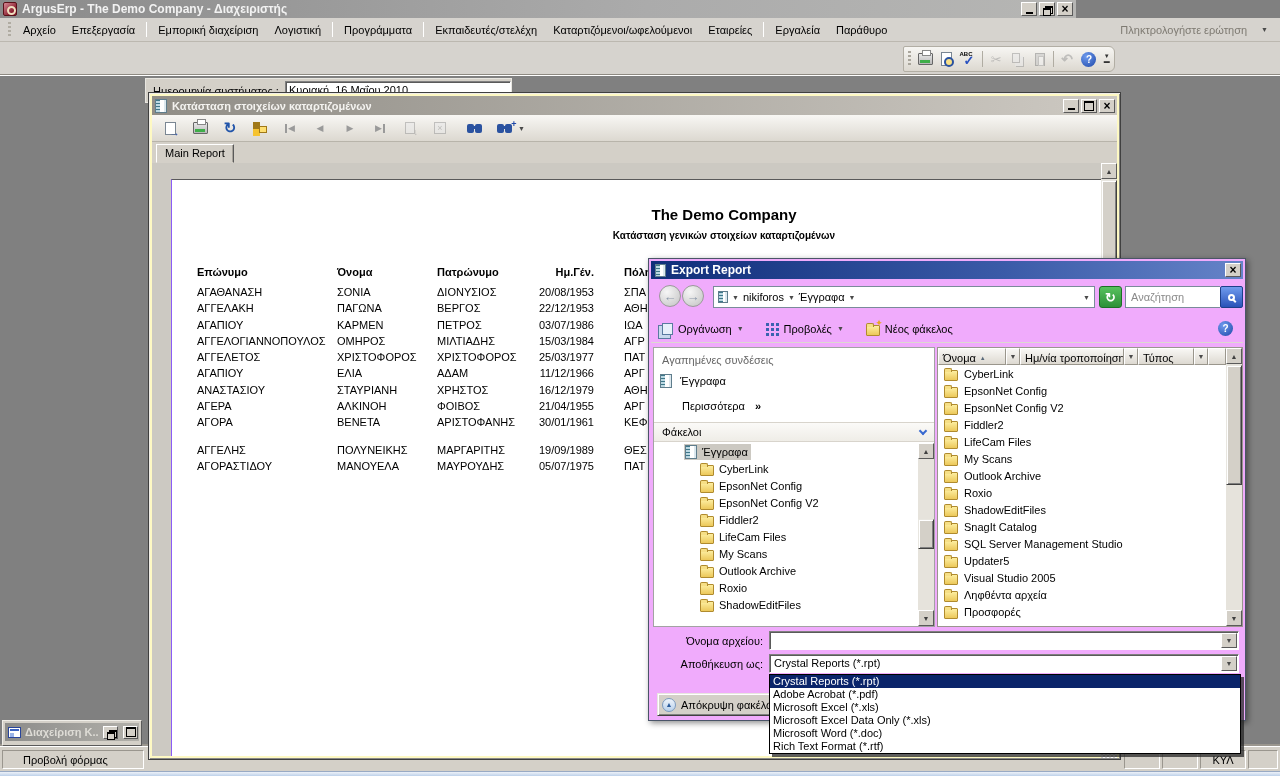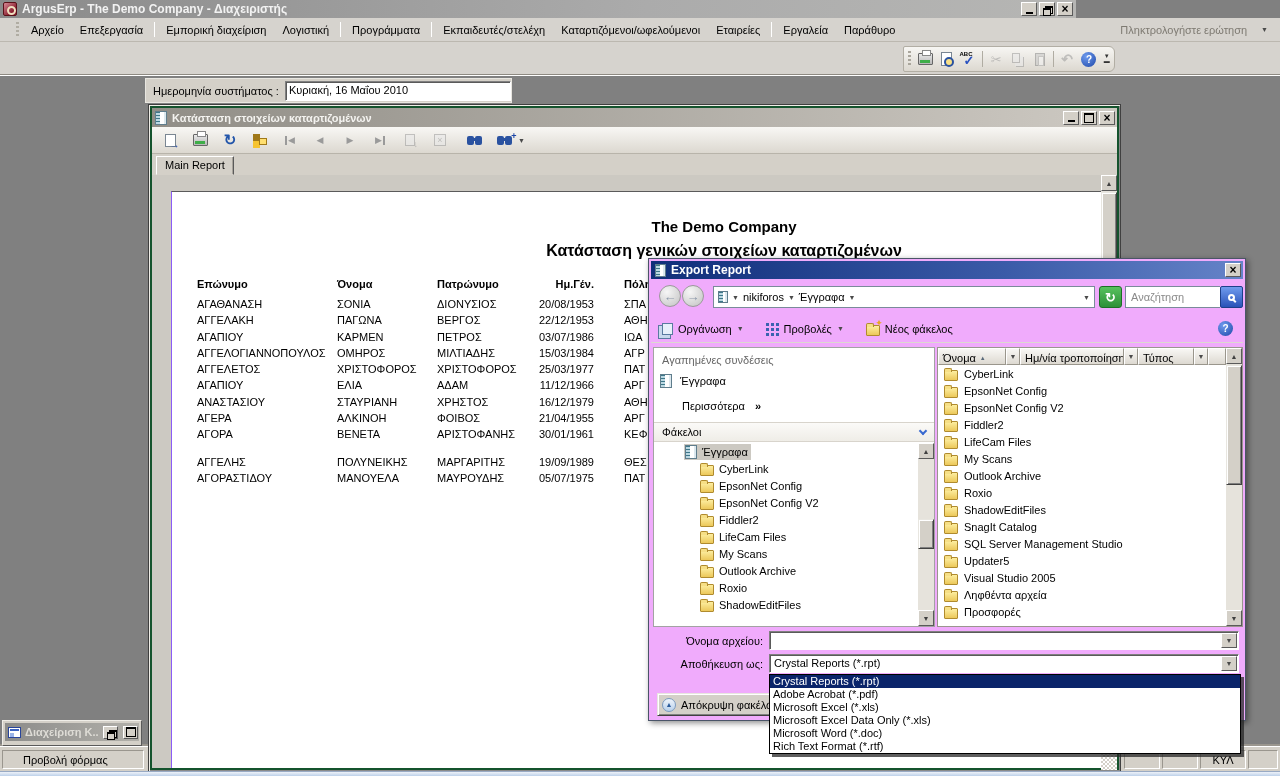--- a/index.html
+++ b/index.html
@@ -16,21 +16,21 @@
   #titlebar .ttl { color:#f2f2f2; font-weight:bold; font-size:12px; margin-left:5px; flex:1; white-space:nowrap; }
   .app-icon { width:14px; height:14px; background:linear-gradient(135deg,#d98a96,#8a2030 70%); border:1px solid #5a1018; border-radius:2px; position:relative; }
   .app-icon::after { content:""; position:absolute; left:3px; top:3px; width:5px; height:5px; border:2px solid #f0e0c0; border-radius:50%; }
   .winbtn { width:16px; height:14px; margin-left:2px; display:flex; align-items:center; justify-content:center; font-size:10px; font-weight:bold; color:#000; position:relative; }
   .g-min::after { content:""; width:7px; height:2px; background:#000; margin-top:7px; }
   .g-restore::before { content:""; position:absolute; left:5px; top:3px; width:6px; height:5px; border:1px solid #000; border-top-width:2px; background:#d4d0c8; }
   .g-restore::after { content:""; position:absolute; left:3px; top:5px; width:6px; height:5px; border:1px solid #000; border-top-width:2px; background:#d4d0c8; }
   .g-max::after { content:""; width:8px; height:7px; border:1px solid #000; border-top-width:2px; }
   .g-close::after { content:"×"; font-size:12px; line-height:10px; }
 
-  #menubar { left:0; top:18px; width:1280px; height:24px; background:#d6d3ce; border-bottom:1px solid #bcb8b0; display:flex; align-items:center; padding-left:16px; z-index:20; }
+  #menubar { left:0; top:18px; width:1280px; height:24px; background:#d6d3ce; border-bottom:1px solid #bcb8b0; display:flex; align-items:center; padding-left:8px; z-index:20; }
   .menu-item { padding:3px 8px; white-space:nowrap; }
   .menu-sep { width:1px; height:15px; background:#9a968c; border-right:1px solid #fff; margin:0 3px; }
   .menu-grip { width:3px; height:16px; margin-right:4px; background:repeating-linear-gradient(180deg,#b0aca2 0 2px,transparent 2px 4px); }
   #question-box { margin-left:auto; margin-right:8px; color:#7e7a72; display:flex; align-items:center; gap:14px; padding:2px 4px; }
   .dd7 { font-size:7px; color:#4a4a4a; }
 
   #toolband { left:0; top:42px; width:1280px; height:33px; background:#d6d3ce; border-bottom:1px solid #8e8a82; box-shadow:0 1px 0 #fff; z-index:20; }
   #main-toolbar { position:absolute; left:903px; top:4px; width:212px; height:26px; background:linear-gradient(180deg,#f7f6f3,#dcd8d0); border:1px solid #b2aea4; border-radius:2px 6px 6px 2px; display:flex; align-items:center; padding:0 2px 0 4px; gap:3px; }
   .tb-grip { width:3px; height:16px; background:repeating-linear-gradient(180deg,#aaa69c 0 2px,transparent 2px 4px); margin-right:2px; }
   .tb-btn { width:21px; height:20px; display:flex; align-items:center; justify-content:center; }
@@ -65,21 +65,21 @@
 
   .folder { width:14px; height:11px; background:linear-gradient(180deg,#fdeea0,#ecc85a); border:1px solid #b08b2e; border-radius:1px; position:relative; margin-top:3px; flex:none; }
   .folder::before { content:""; position:absolute; left:-1px; top:-3px; width:6px; height:3px; background:#f6df86; border:1px solid #b08b2e; border-bottom:none; border-radius:2px 2px 0 0; }
 
   
   #date-strip { left:145px; top:78px; width:367px; height:25px; background:#d4d0c8; border:1px solid #e8e6e0; display:flex; align-items:center; z-index:2; }
   #date-strip label { margin-left:7px; }
   #date-field { position:absolute; left:139px; top:2px; width:226px; height:20px; background:#fff; border:1px solid; border-color:#808080 #fff #fff #808080; box-shadow:inset 1px 1px 0 #5a5a5a; padding:2px 3px; }
 
   
-  #report-win { left:148px; top:104px; width:973px; height:668px; background:#14532d; border:1px solid #404040; box-shadow:inset 1px 1px 0 #f0eee8, inset -1px -1px 0 #8a8a8a; z-index:5; }
+  #report-win { left:148px; top:92px; width:973px; height:668px; background:#fef9c3; border:1px solid #404040; box-shadow:inset 1px 1px 0 #f0eee8, inset -1px -1px 0 #8a8a8a; z-index:5; }
   #rw-title { position:absolute; left:3px; top:3px; right:3px; height:19px; background:linear-gradient(90deg,#918e87,#cdc9c2); display:flex; align-items:center; padding:0 2px 0 3px; }
   #rw-title .ttl { color:#f4f3f0; font-weight:bold; margin-left:5px; flex:1; white-space:nowrap; }
   #rw-toolbar { position:absolute; left:3px; top:22px; right:3px; height:27px; background:linear-gradient(180deg,#f8f7f4,#dcd8d0); border-bottom:1px solid #b8b4aa; display:flex; align-items:center; padding-left:6px; gap:6px; }
   .cv-btn { width:24px; height:22px; display:flex; align-items:center; justify-content:center; }
   .ic-export { width:11px; height:13px; background:#fff; border:1px solid #7a8692; position:relative; }
   .ic-export::after { content:"→"; position:absolute; right:-5px; bottom:-4px; color:#1d47a8; font-weight:bold; font-size:10px; }
   .ic-refresh { font-size:15px; color:#2255aa; font-weight:bold; }
   .ic-gtree { width:14px; height:13px; position:relative; }
   .ic-gtree::before { content:""; position:absolute; left:0; top:0; width:5px; height:5px; background:#f6c330; border:1px solid #a07818; box-shadow:0 7px 0 #f6c330, 1px 8px 0 #a07818 inset; }
   .ic-gtree::after { content:""; position:absolute; right:0; top:4px; width:6px; height:5px; background:#ffdf70; border:1px solid #a07818; }
@@ -95,21 +95,21 @@
   #main-report-tab { position:absolute; left:4px; top:2px; height:19px; padding:2px 8px; background:#d4d0c8; border:1px solid; border-color:#fff #5a5a5a transparent #fff; box-shadow:inset -1px 0 0 #a8a49c; }
   #rw-client { position:absolute; left:3px; top:70px; right:19px; bottom:3px; background:#ccc9c2; overflow:hidden; }
   #page { position:absolute; left:19px; top:16px; right:0; bottom:0; background:#fff; border-left:1px solid #8b5cf6; border-top:1px solid #5a5a5a; overflow:hidden; }
   #rw-vscroll { position:absolute; right:3px; top:70px; width:16px; height:578px; background:#e6e3dc; }
   .sb-btn { position:absolute; left:0; width:16px; height:16px; display:flex; align-items:center; justify-content:center; font-size:7px; color:#404040; }
   .sb-thumb { position:absolute; left:0; width:16px; }
   #rw-corner { position:absolute; right:3px; top:648px; width:16px; height:17px; background-color:#d4d0c8; background-image:linear-gradient(45deg,#fff 25%,transparent 25%,transparent 75%,#fff 75%),linear-gradient(45deg,#fff 25%,transparent 25%,transparent 75%,#fff 75%); background-size:4px 4px; background-position:0 0,2px 2px; }
 
   
   #rpt-company { position:absolute; left:552px; top:26px; transform:translateX(-50%); font-size:15px; font-weight:bold; white-space:nowrap; }
-  #rpt-title { position:absolute; left:552px; top:50px; transform:translateX(-50%); font-size:16px; font-weight:bold; white-space:nowrap; }
+  #rpt-title { position:absolute; left:552px; top:50px; transform:translateX(-50%); font-size:10px; font-weight:bold; white-space:nowrap; }
   .rrow { position:relative; height:16.3px; }
   .rrow span { position:absolute; white-space:nowrap; }
   .c1 { left:25px; } .c2 { left:165px; } .c3 { left:265px; }
   .c4 { left:352px; width:70px; text-align:right; } .c5 { left:430px;margin-left:22px; }
   #rpt-head { position:absolute; left:0; top:86px; right:0; font-weight:bold; }
   #rpt-g1 { position:absolute; left:0; top:106px; right:0; }
   #rpt-g2 { position:absolute; left:0; top:264px; right:0; }
 
   
   #dlg { left:648px; top:258px; width:598px; height:463px; background:#f0abfc; border:1px solid #4a5568; box-shadow:2px 2px 6px rgba(0,0,0,.45); z-index:6; }

